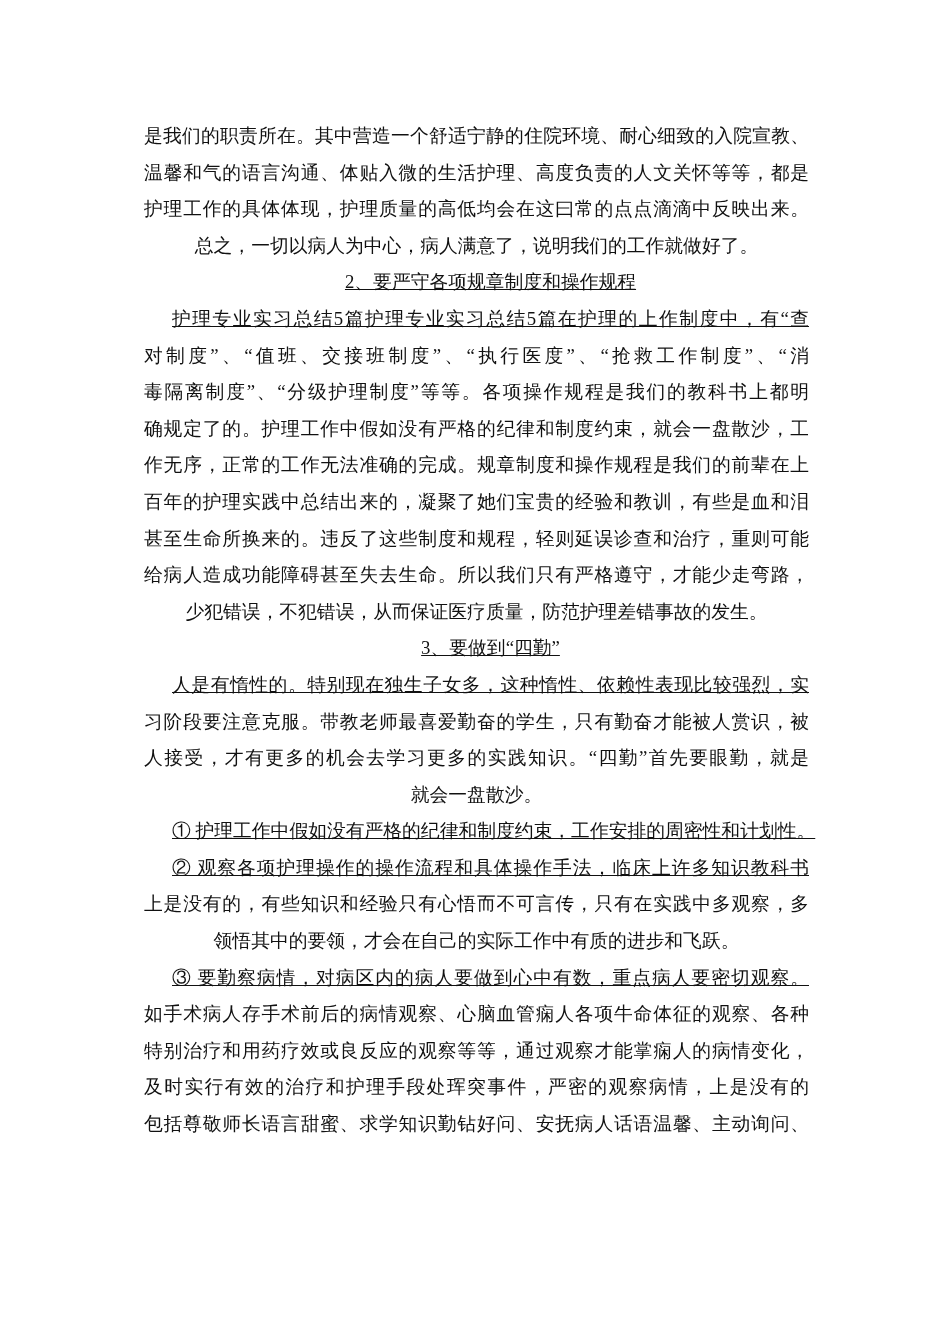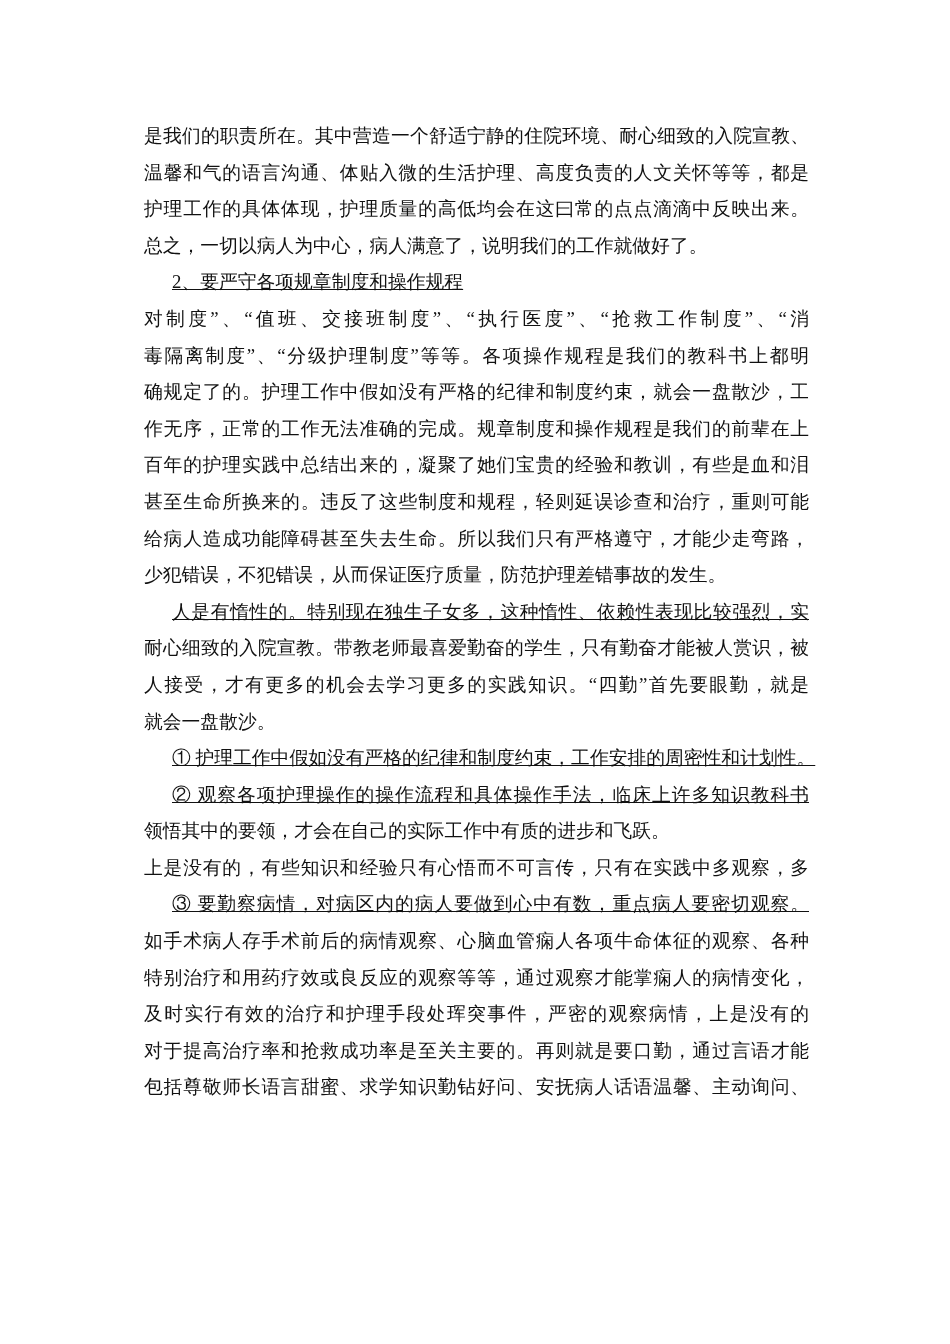--- a/index.html
+++ b/index.html
@@ -22,21 +22,21 @@
       font-family: "Liberation Serif", "DejaVu Serif", serif;
       font-size: 18.8px;
       color: #111111;
     }
     .para { margin: 0; padding: 0; }
     .ln {
       display: block;
       height: 36.6px;
       line-height: 36.6px;
       white-space: nowrap;
-      text-align: left;
+      text-align: center;
       overflow: visible;
     }
     .ln.full {
       text-align: justify;
       text-align-last: justify;
       text-justify: inter-character;
     }
     .ln.ind { padding-left: 28px; text-decoration: underline; }
   </style>
 </head>
@@ -50,51 +50,54 @@
       <div class="ln full">温馨和气的语言沟通、体贴入微的生活护理、高度负责的人文关怀等等，都是</div>
       <div class="ln full">护理工作的具体体现，护理质量的高低均会在这曰常的点点滴滴中反映出来。</div>
       <div class="ln">总之，一切以病人为中心，病人满意了，说明我们的工作就做好了。</div>
     </div>
 
     <div class="para">
       <div class="ln ind">2、要严守各项规章制度和操作规程</div>
     </div>
 
     <div class="para">
+      <div class="ln ind full">护理专业实习总结5篇护理专业实习总结5篇在护理的上作制度中，有“查</div>
       <div class="ln full">对制度”、“值班、交接班制度”、“执行医度”、“抢救工作制度”、“消</div>
       <div class="ln full">毒隔离制度”、“分级护理制度”等等。各项操作规程是我们的教科书上都明</div>
       <div class="ln full">确规定了的。护理工作中假如没有严格的纪律和制度约束，就会一盘散沙，工</div>
       <div class="ln full">作无序，正常的工作无法准确的完成。规章制度和操作规程是我们的前辈在上</div>
       <div class="ln full">百年的护理实践中总结出来的，凝聚了她们宝贵的经验和教训，有些是血和泪</div>
       <div class="ln full">甚至生命所换来的。违反了这些制度和规程，轻则延误诊查和治疗，重则可能</div>
       <div class="ln full">给病人造成功能障碍甚至失去生命。所以我们只有严格遵守，才能少走弯路，</div>
       <div class="ln">少犯错误，不犯错误，从而保证医疗质量，防范护理差错事故的发生。</div>
     </div>
 
+    <div class="para">
+      <div class="ln ind">3、要做到“四勤”</div>
+    </div>
 
     <div class="para">
       <div class="ln ind full">人是有惰性的。特别现在独生子女多，这种惰性、依赖性表现比较强烈，实</div>
-      <div class="ln full">耐心细致的入院宣教。带教老师最喜爱勤奋的学生，只有勤奋才能被人赏识，被</div>
+      <div class="ln full">习阶段要注意克服。带教老师最喜爱勤奋的学生，只有勤奋才能被人赏识，被</div>
       <div class="ln full">人接受，才有更多的机会去学习更多的实践知识。“四勤”首先要眼勤，就是</div>
       <div class="ln">就会一盘散沙。</div>
     </div>
 
     <div class="para">
       <div class="ln ind full">① 护理工作中假如没有严格的纪律和制度约束，工作安排的周密性和计划性。</div>
     </div>
 
     <div class="para">
       <div class="ln ind full">② 观察各项护理操作的操作流程和具体操作手法，临床上许多知识教科书</div>
+      <div class="ln full">上是没有的，有些知识和经验只有心悟而不可言传，只有在实践中多观察，多</div>
       <div class="ln">领悟其中的要领，才会在自己的实际工作中有质的进步和飞跃。</div>
-      <div class="ln full">上是没有的，有些知识和经验只有心悟而不可言传，只有在实践中多观察，多</div>
     </div>
 
     <div class="para">
       <div class="ln ind full">③ 要勤察病情，对病区内的病人要做到心中有数，重点病人要密切观察。</div>
       <div class="ln full">如手术病人存手术前后的病情观察、心脑血管痫人各项牛命体征的观察、各种</div>
       <div class="ln full">特别治疗和用药疗效或良反应的观察等等，通过观察才能掌痫人的病情变化，</div>
       <div class="ln full">及时实行有效的治疗和护理手段处珲突事件，严密的观察病情，上是没有的</div>
-      <div class="ln full">对于提高治疗率和抢救成功率是至关主要的。再则就是要口勤，通过言语才能</div>
       <div class="ln full">包括尊敬师长语言甜蜜、求学知识勤钻好问、安抚病人话语温馨、主动询问、</div>
     </div>
 
   </div>
 </div>
 
 </body></html>

